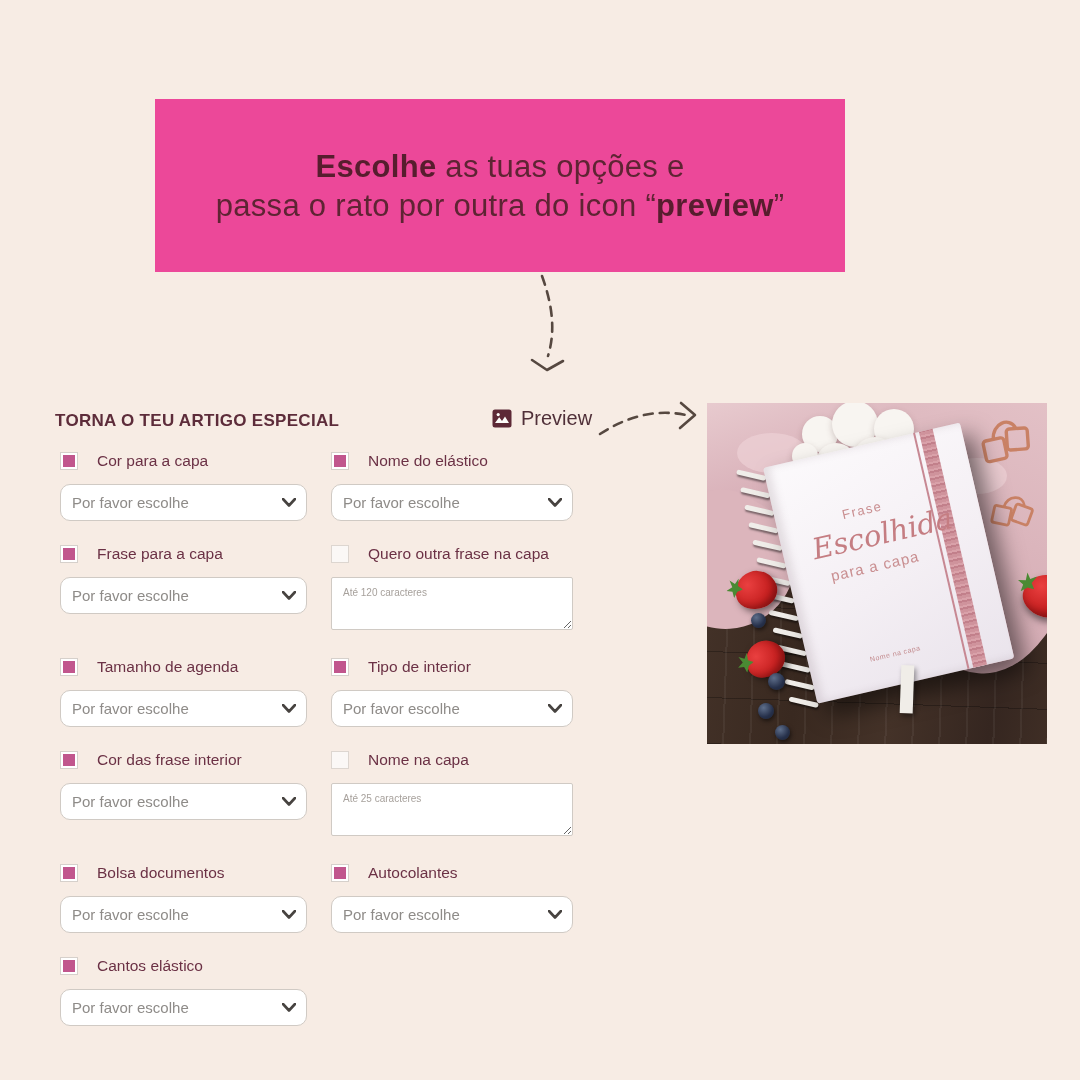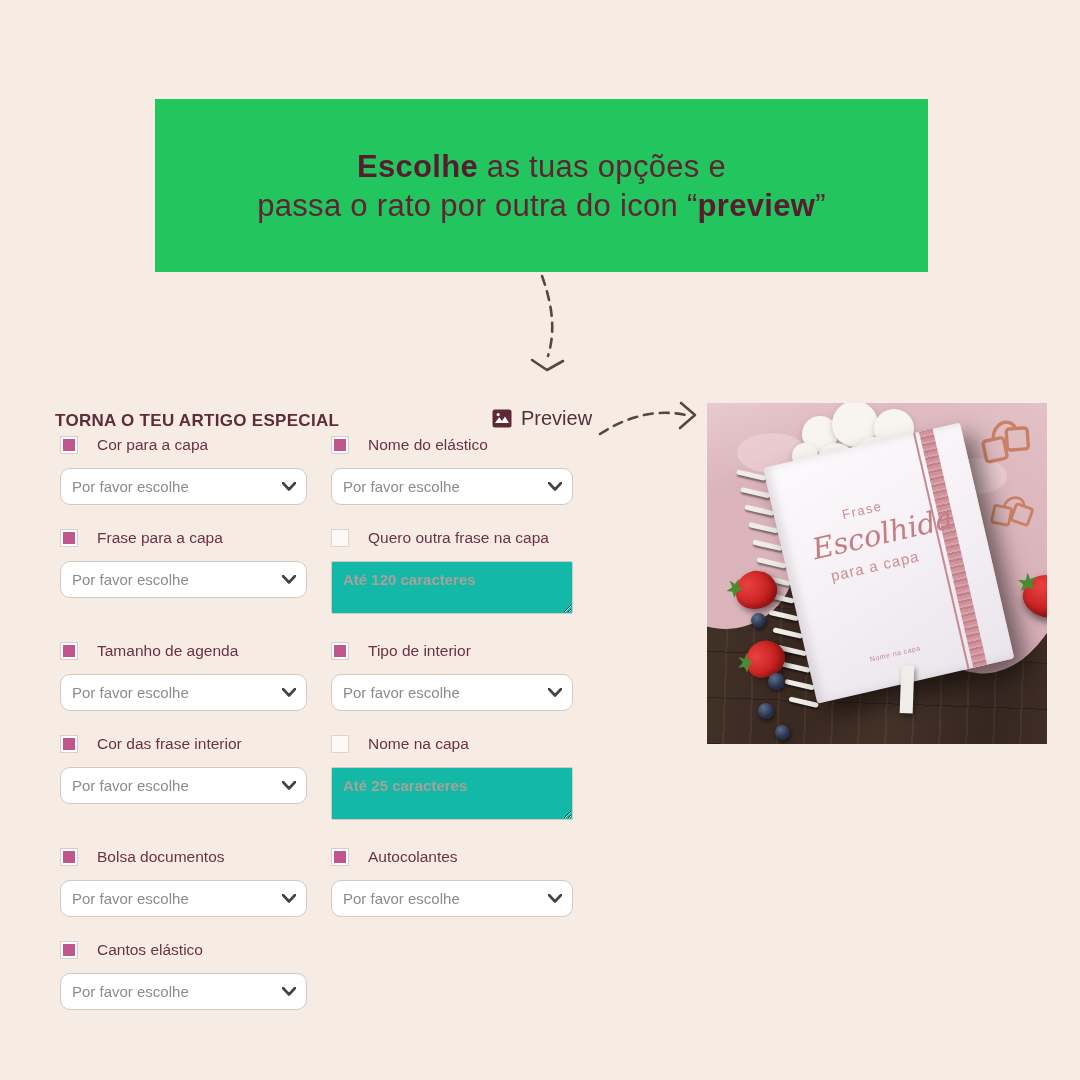--- a/index.html
+++ b/index.html
@@ -6,22 +6,22 @@
   html,body { width:1080px; height:1080px; }
   body {
     position:relative;
     background:#f7ece4;
     font-family:"Liberation Sans", sans-serif;
     overflow:hidden;
   }
 
   
   .instruction-box {
-    position:absolute; left:155px; top:99px; width:773px; height:173px;
-    background:#22c55e;
+    position:absolute; left:155px; top:99px; width:690px; height:173px;
+    background:#ec4899;
     display:flex; flex-direction:column; justify-content:center;
     text-align:center;
   }
   .instruction-box p {
     font-size:31px; line-height:39px; letter-spacing:.3px;
     color:#5e2433; font-weight:400;
   }
   .instruction-box b { font-weight:700; color:#571d2e; }
 
   
@@ -37,21 +37,21 @@
     font-size:17px; font-weight:700; letter-spacing:.3px; color:#5d2c3a;
   }
   .preview {
     position:absolute; left:492px; top:407px;
     display:flex; align-items:center; gap:9px; cursor:pointer;
   }
   .preview-text { font-size:20px; color:#503039; }
 
   
   .options-grid {
-    position:absolute; left:60px; top:436px; width:522px;
+    position:absolute; left:60px; top:452px; width:522px;
     display:grid; grid-template-columns:247px 242px;
     column-gap:33px; row-gap:25px;
     align-items:start;
     gap:24px;
   }
   .field-head { display:flex; align-items:center; gap:19px; margin-bottom:14px; }
   .checkbox {
     width:18px; height:18px; flex:0 0 18px;
     background:#fff; border:1px solid #d6d0cb; padding:2px;
   }
@@ -68,26 +68,25 @@
     padding:0 34px 0 11px;
     font-family:"Liberation Sans", sans-serif;
     font-size:15px; color:#8e8b88;
     cursor:pointer;
   }
   .chev { position:absolute; right:11px; top:14px; pointer-events:none; }
   .chev polyline { fill:none; stroke:#474340; stroke-width:2.6; stroke-linecap:round; stroke-linejoin:round; }
 
   textarea {
     width:100%; height:53px;
-    background:#14b8a6; border:1px solid #d0cac4; border-radius:2px;
+    background:#ffffff; border:1px solid #d0cac4; border-radius:2px;
     padding:9px 11px;
     font-family:"Liberation Sans", sans-serif;
-    font-size:15px; color:#6b3145;
+    font-size:10px; color:#6b3145;
     resize:both;
-    font-weight:bold;
   }
   textarea::placeholder { color:#a7a19c; }
 
   
   .photo {
     position:absolute; left:707px; top:403px; width:340px; height:341px;
     background:#3c2b22;
     background-image:
       repeating-linear-gradient(92deg, rgba(255,255,255,.05) 0 2px, rgba(0,0,0,0) 2px 27px),
       repeating-linear-gradient(2deg, rgba(0,0,0,.28) 0 1px, rgba(0,0,0,0) 1px 46px),

